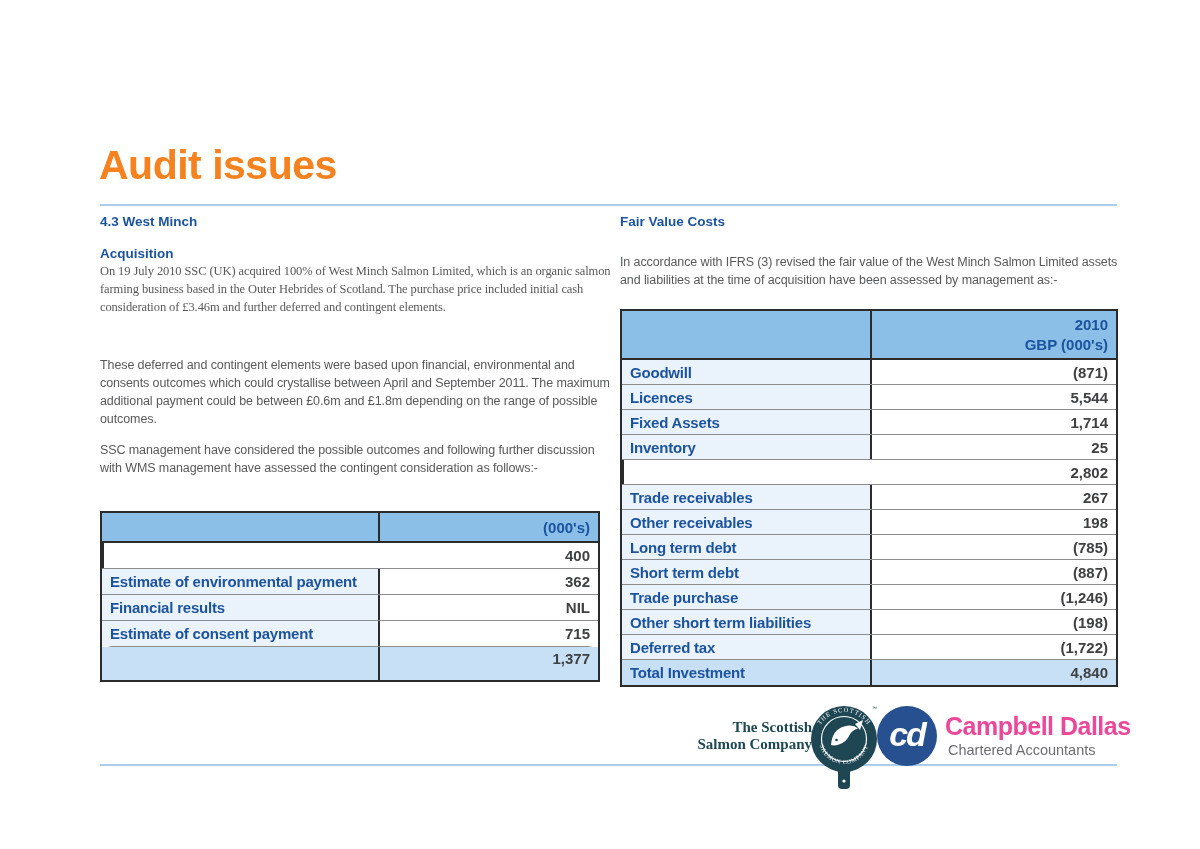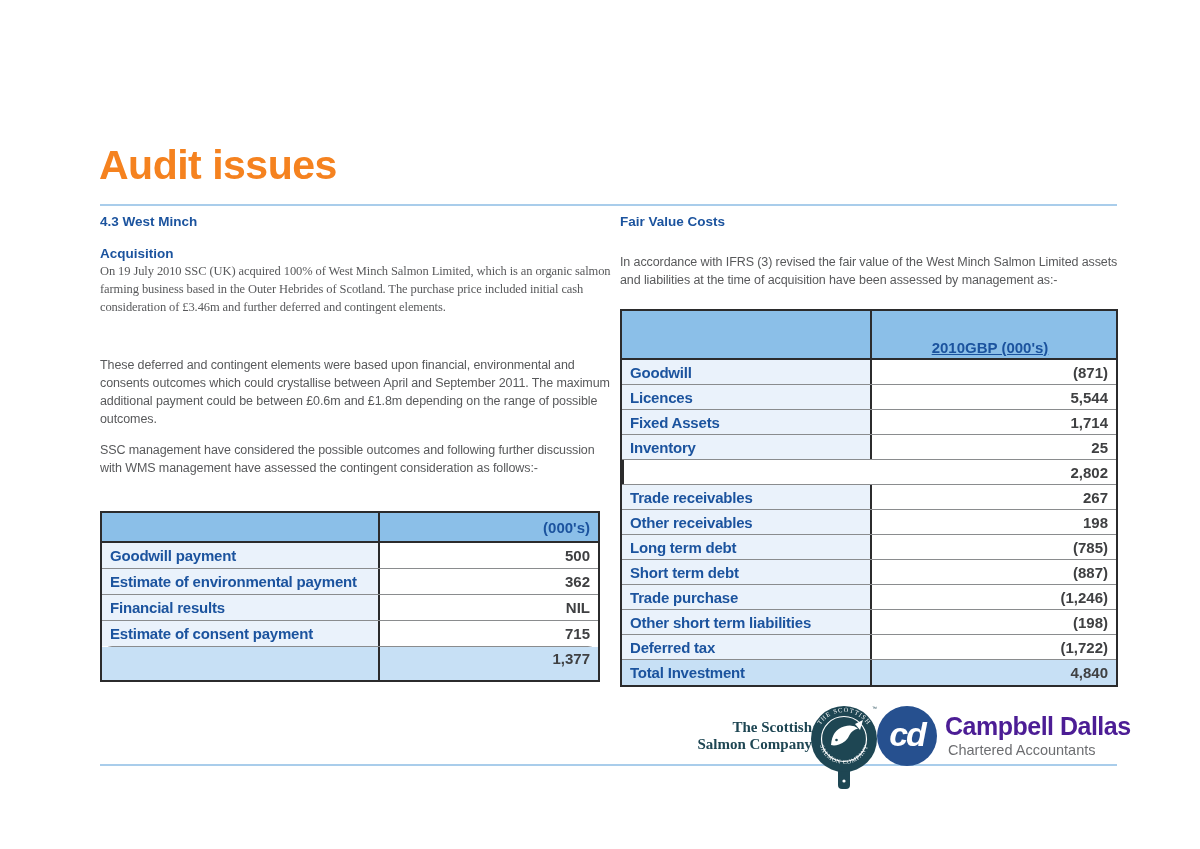--- a/index.html
+++ b/index.html
@@ -39,36 +39,36 @@
   .lt .t-value{flex:1 1 auto;padding-left:32px;}
   .lt .t-head{height:28px;}
   .lt .t-row{height:25px;}
   .lt .t-total{height:33px;border-radius:10px;}
   .lt .t-total .t-value{align-items:flex-start;padding-top:3px;}
 
   .rt{left:620px;top:309px;width:498px;}
   .rt .t-label{flex:0 0 50.2%;}
   .rt .t-value{flex:1 1 auto;}
   .rt .t-head{height:47px;}
-  .rt .t-head .t-value{align-items:flex-end;justify-content:center;
-                       line-height:20px;text-decoration:underline;}
+  .rt .t-head .t-value{flex-direction:column;align-items:flex-end;justify-content:center;
+                       line-height:20px;}
   .rt .t-row{height:24px;}
   .rt .t-total{height:25px;}
 
   
   .ssc-text{position:absolute;left:682px;top:719px;width:130px;text-align:right;
             font-family:"Liberation Serif", serif;font-weight:bold;font-size:15px;
             line-height:17px;color:#1E4653;}
   .badge{position:absolute;left:808px;top:703px;z-index:2;}
   .cd-circle{position:absolute;left:877px;top:706px;width:60px;height:60px;border-radius:50%;
              background:#26508F;display:flex;align-items:center;justify-content:center;z-index:2;}
   .cd-mono{color:#ffffff;font-weight:bold;font-style:italic;font-size:34px;
            letter-spacing:-2px;padding-bottom:4px;}
   .cd-name{position:absolute;left:945px;top:712px;font-size:25px;font-weight:bold;
-           color:#4c1d95;letter-spacing:-0.5px;}
+           color:#ec4899;letter-spacing:-0.5px;}
   .cd-tag{position:absolute;left:948px;top:742px;font-size:14.5px;color:#6D6E71;text-align:center;}
 </style>
 </head>
 <body>
 
 <div class="page">
 
   <div class="page-title">Audit issues</div>
   <div class="rule rule-top"></div>
 
@@ -77,22 +77,21 @@
   <div class="para" style="left:100px;top:262px;font-family:Liberation Serif, serif;">On 19 July 2010 SSC (UK) acquired 100% of West Minch Salmon Limited, which is an organic salmon farming business based in the Outer Hebrides of Scotland. The purchase price included initial cash consideration of £3.46m and further deferred and contingent elements.</div>
   <div class="para" style="left:100px;top:356px;">These deferred and contingent elements were based upon financial, environmental and consents outcomes which could crystallise between April and September 2011. The maximum additional payment could be between £0.6m and £1.8m depending on the range of possible outcomes.</div>
   <div class="para" style="left:100px;top:441px;">SSC management have considered the possible outcomes and following further discussion with WMS management have assessed the contingent consideration as follows:-</div>
 
   <div class="tbl lt">
     <div class="t-head">
       <div class="cell t-label"></div>
       <div class="cell t-value">(000's)</div>
     </div>
     <div class="t-row">
-      <div class="cell t-label">Goodwill payment</div>
-      <div class="cell t-value">500</div>
+      <div class="cell t-value">400</div>
     </div>
     <div class="t-row">
       <div class="cell t-label">Estimate of environmental payment</div>
       <div class="cell t-value">362</div>
     </div>
     <div class="t-row">
       <div class="cell t-label">Financial results</div>
       <div class="cell t-value">NIL</div>
     </div>
     <div class="t-row">

